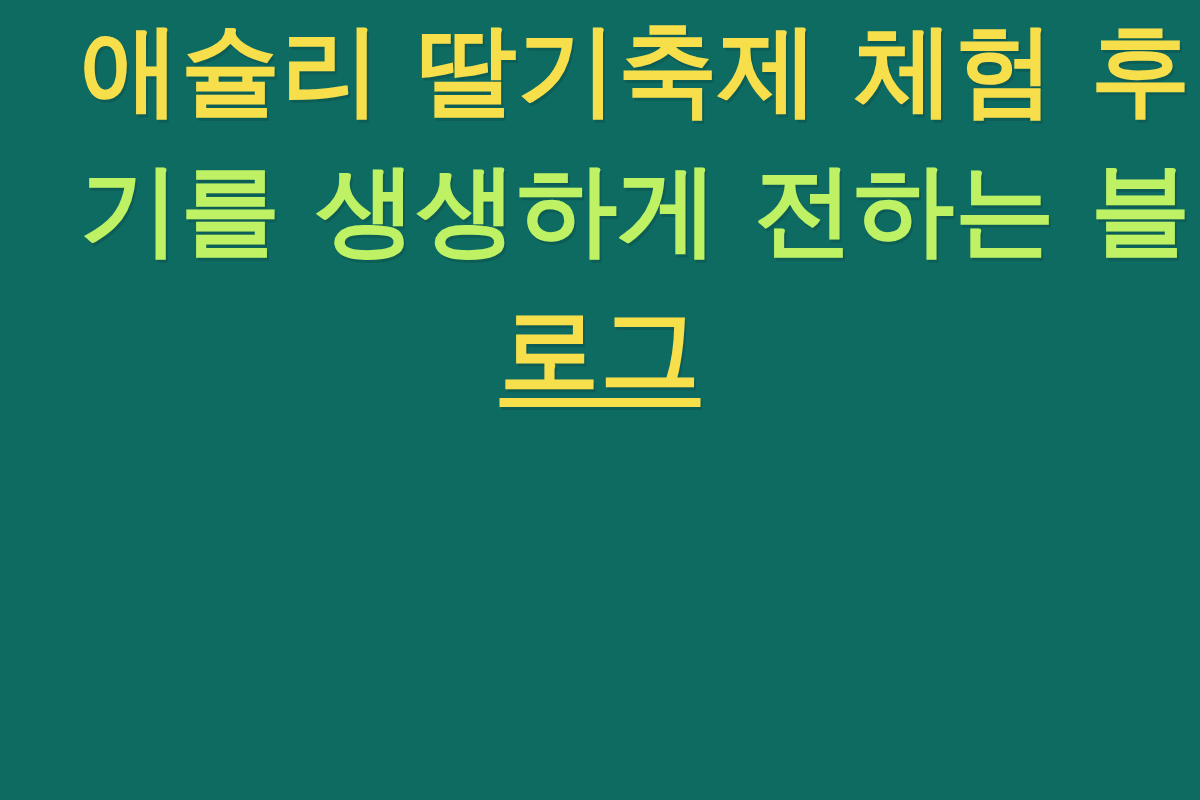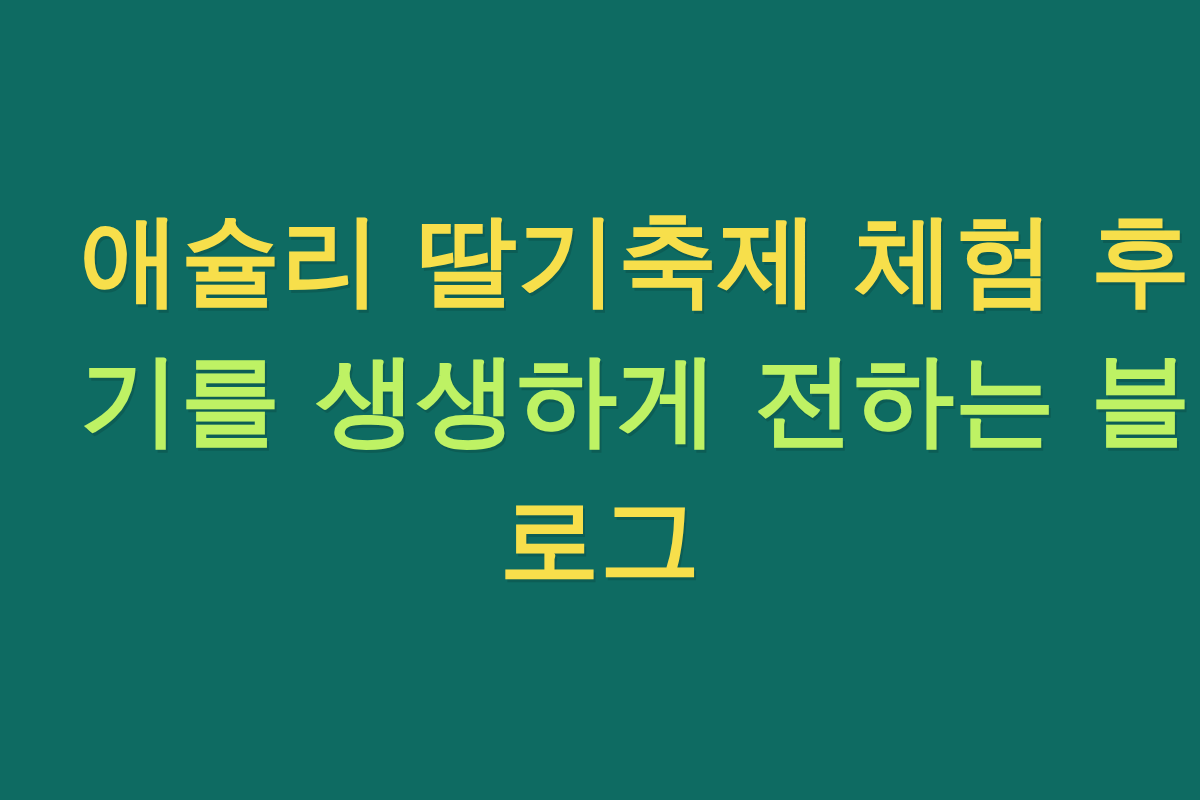--- a/index.html
+++ b/index.html
@@ -14,21 +14,21 @@
     overflow: hidden;
     font-family: "Liberation Sans", "DejaVu Sans", sans-serif;
   }
 
   #banner {
     position: relative;
     box-sizing: border-box;
     width: 1200px;
     height: 800px;
     display: flex;
-    align-items: center;
+    align-items: flex-start;
     justify-content: center;
     background: #0E6B62;
   }
 
   #title-block {
     width: 1040px;
     text-align: center;
   }
 
   .title-line {
@@ -37,20 +37,21 @@
     font-family: "DejaVu Sans", "Liberation Sans", sans-serif;
     font-size: 100px;
     font-weight: 700;
     line-height: 140px;
     letter-spacing: 0.5px;
     white-space: nowrap;
     text-shadow: 2px 3px 0 rgba(0, 0, 0, 0.13);
   }
 
   .title-line.underlined {
+    text-decoration: underline;
     text-decoration-thickness: 9px;
     text-underline-offset: 14px;
     text-decoration-skip-ink: none;
   }
 </style>
 </head>
 <body>
 
 <div id="banner" style="background: rgb(14, 107, 98);">
 

